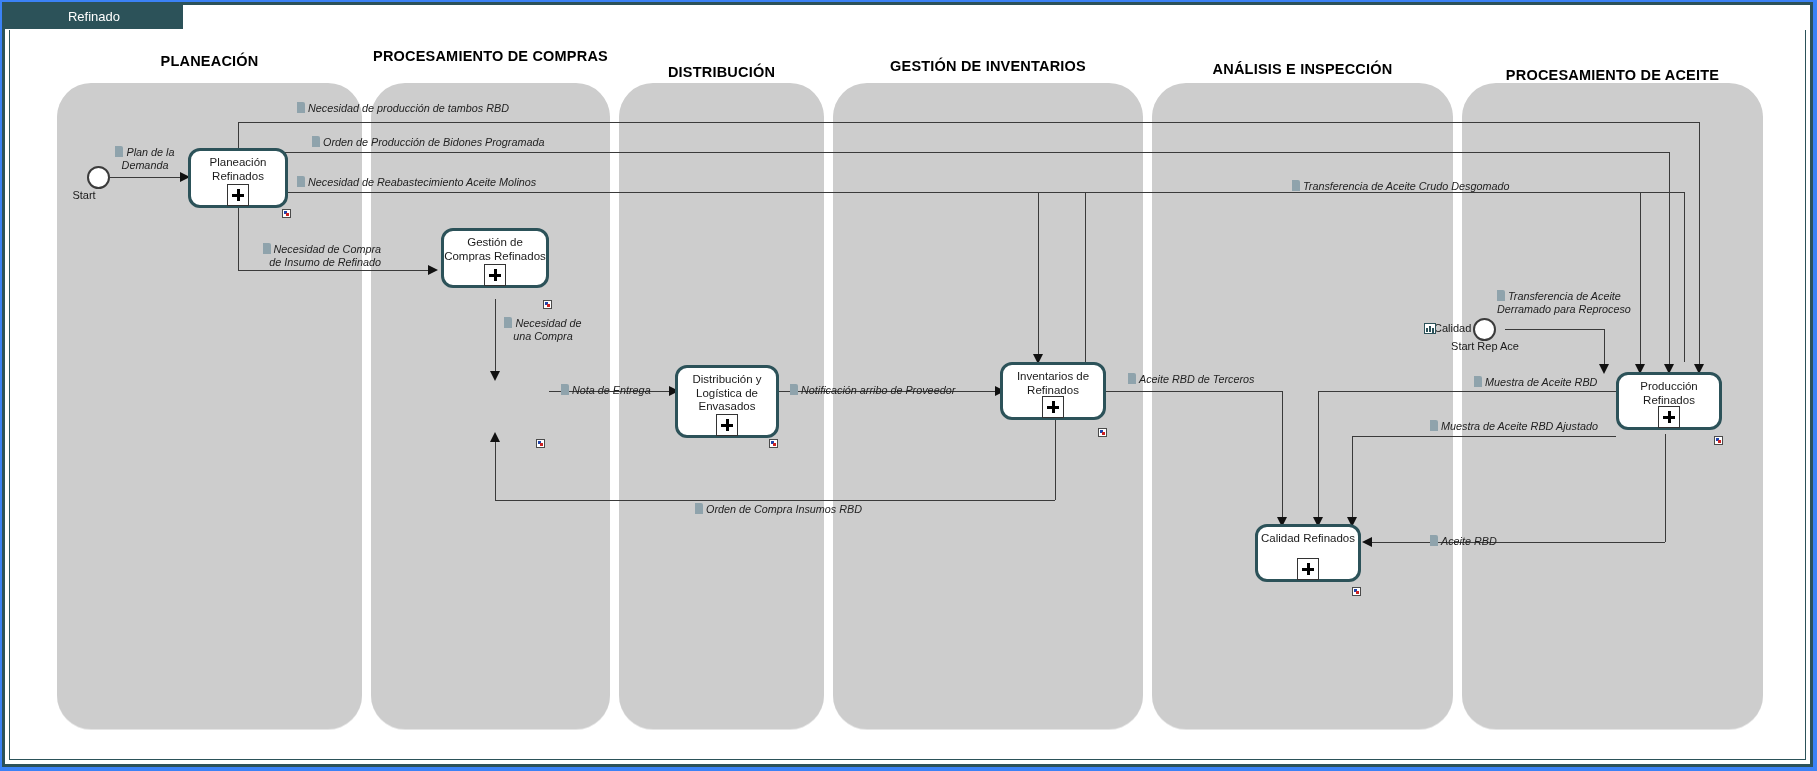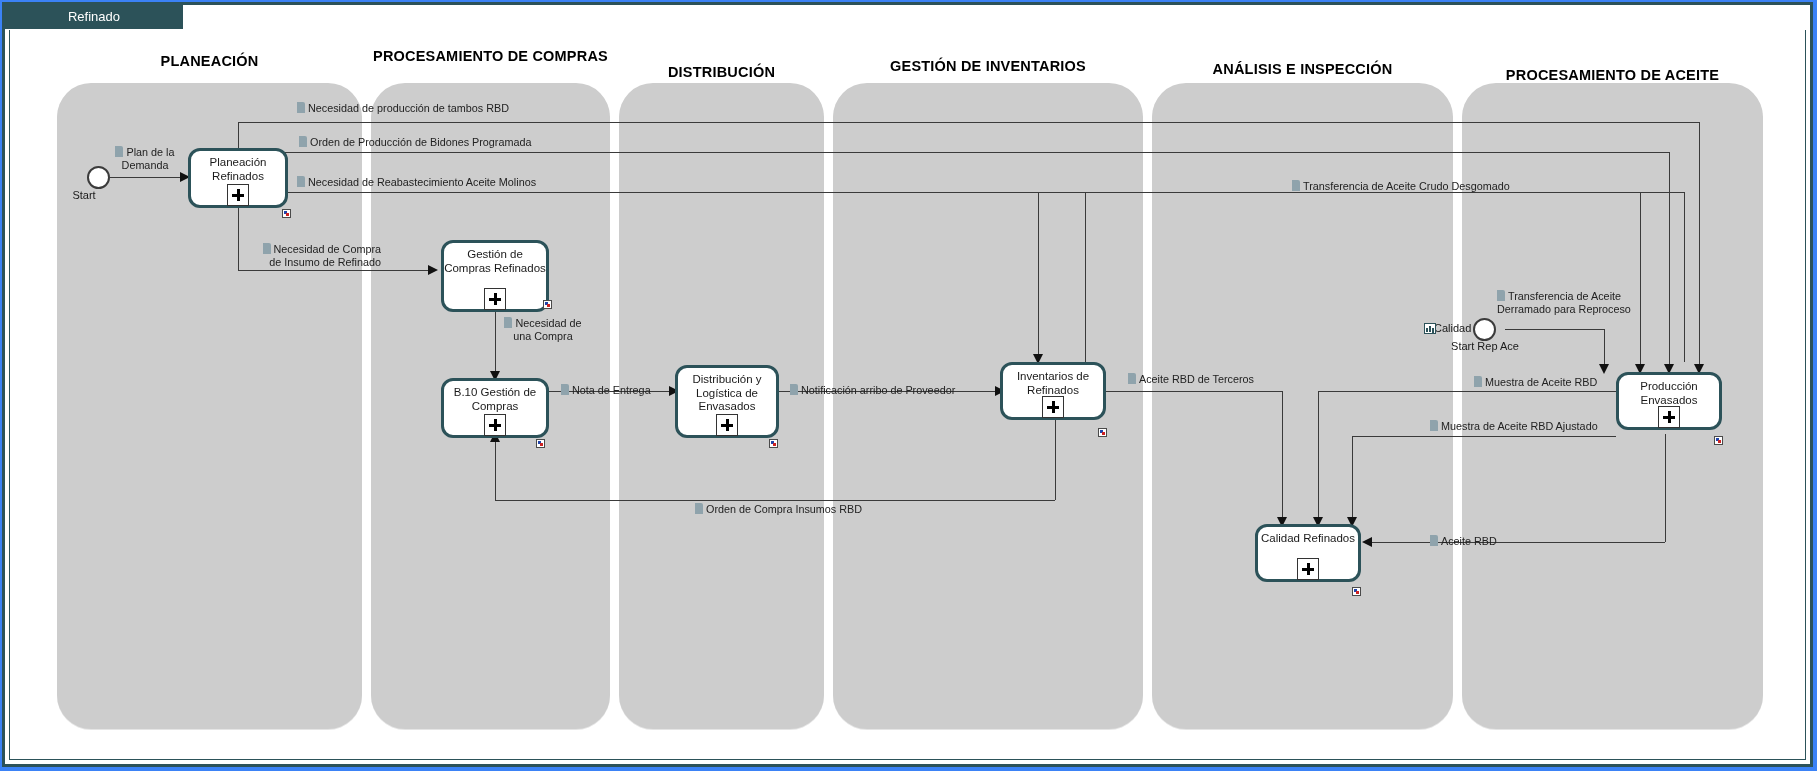--- a/index.html
+++ b/index.html
@@ -58,21 +58,21 @@
   .arrow-l{border-top:5.5px solid transparent;border-bottom:5.5px solid transparent;border-right:10px solid #111;}
   .arrow-d{border-left:5.5px solid transparent;border-right:5.5px solid transparent;border-top:10px solid #111;}
   .arrow-u{border-left:5.5px solid transparent;border-right:5.5px solid transparent;border-bottom:10px solid #111;}
 
   
   .msg{position:absolute;z-index:20;font-size:10.8px;color:#222;line-height:12.5px;
         font-family:"Liberation Sans", sans-serif;white-space:nowrap;}
   .msg.wrap{white-space:normal;text-align:center;}
   .doc-icon{display:inline-block;width:8px;height:11px;background:#8fa3ac;vertical-align:-1px;
         margin-right:3px;border-radius:0 2px 0 0;}
-  .msg-text{display:inline;}
+  .msg-text{display:inline;font-style:italic;}
 </style>
 </head>
 <body>
 
 <div id="canvas">
 
   <div id="window-frame"></div>
   <div id="title-tab"></div>
   <div id="title-tab-label">Refinado</div>
   <div id="inner-border"></div>
@@ -163,30 +163,26 @@
   <div class="sig-icon" style="left:1424px;top:323px;"></div>
   <div class="event-label" style="left:1434px;top:322px;width:54px;text-align:left;">Calidad</div>
   <div class="event-label wrap" style="left:1448px;top:340px;width:74px;">Start Rep Ace</div>
 
   <div class="task" style="left:188px;top:148px;width:100px;height:60px;">
     <div class="task-label">Planeación Refinados</div>
     <div class="plus"></div>
   </div>
   <div class="marker" style="left:282px;top:209px;"></div>
 
-  <div class="task" style="left:441px;top:240px;width:108px;height:72px;">
+  <div class="task" style="left:441px;top:228px;width:108px;height:60px;">
     <div class="task-label">Gestión de Compras Refinados</div>
     <div class="plus"></div>
   </div>
   <div class="marker" style="left:543px;top:300px;"></div>
 
-  <div class="task" style="left:441px;top:378px;width:108px;height:60px;">
-    <div class="task-label">B.10 Gestión de Compras</div>
-    <div class="plus"></div>
-  </div>
   <div class="marker" style="left:536px;top:439px;"></div>
 
   <div class="task" style="left:675px;top:365px;width:104px;height:73px;">
     <div class="task-label">Distribución y Logística de Envasados</div>
     <div class="plus"></div>
   </div>
   <div class="marker" style="left:769px;top:439px;"></div>
 
   <div class="task" style="left:1000px;top:362px;width:106px;height:58px;">
     <div class="task-label">Inventarios de Refinados</div>
@@ -194,34 +190,34 @@
   </div>
   <div class="marker" style="left:1098px;top:428px;"></div>
 
   <div class="task" style="left:1255px;top:524px;width:106px;height:58px;">
     <div class="task-label">Calidad Refinados</div>
     <div class="plus"></div>
   </div>
   <div class="marker" style="left:1352px;top:587px;"></div>
 
   <div class="task" style="left:1616px;top:372px;width:106px;height:58px;">
-    <div class="task-label">Producción Envasados</div>
+    <div class="task-label">Producción Refinados</div>
     <div class="plus"></div>
   </div>
   <div class="marker" style="left:1714px;top:436px;"></div>
 
   <div class="msg wrap" style="left:106px;top:146px;width:78px;">
     <span class="doc-icon"></span><span class="msg-text">Plan de la Demanda</span>
   </div>
 
   <div class="msg" style="left:297px;top:102px;">
     <span class="doc-icon"></span><span class="msg-text">Necesidad de producción de tambos RBD</span>
   </div>
 
-  <div class="msg" style="left:299px;top:136px;">
+  <div class="msg" style="left:312px;top:136px;">
     <span class="doc-icon"></span><span class="msg-text">Orden de Producción de Bidones Programada</span>
   </div>
 
   <div class="msg" style="left:297px;top:176px;">
     <span class="doc-icon"></span><span class="msg-text">Necesidad de Reabastecimiento Aceite Molinos</span>
   </div>
 
   <div class="msg wrap" style="left:238px;top:243px;width:130px;text-align:right;margin-left:13px;">
     <span class="doc-icon"></span><span class="msg-text">Necesidad de Compra de Insumo de Refinado</span>
   </div>

